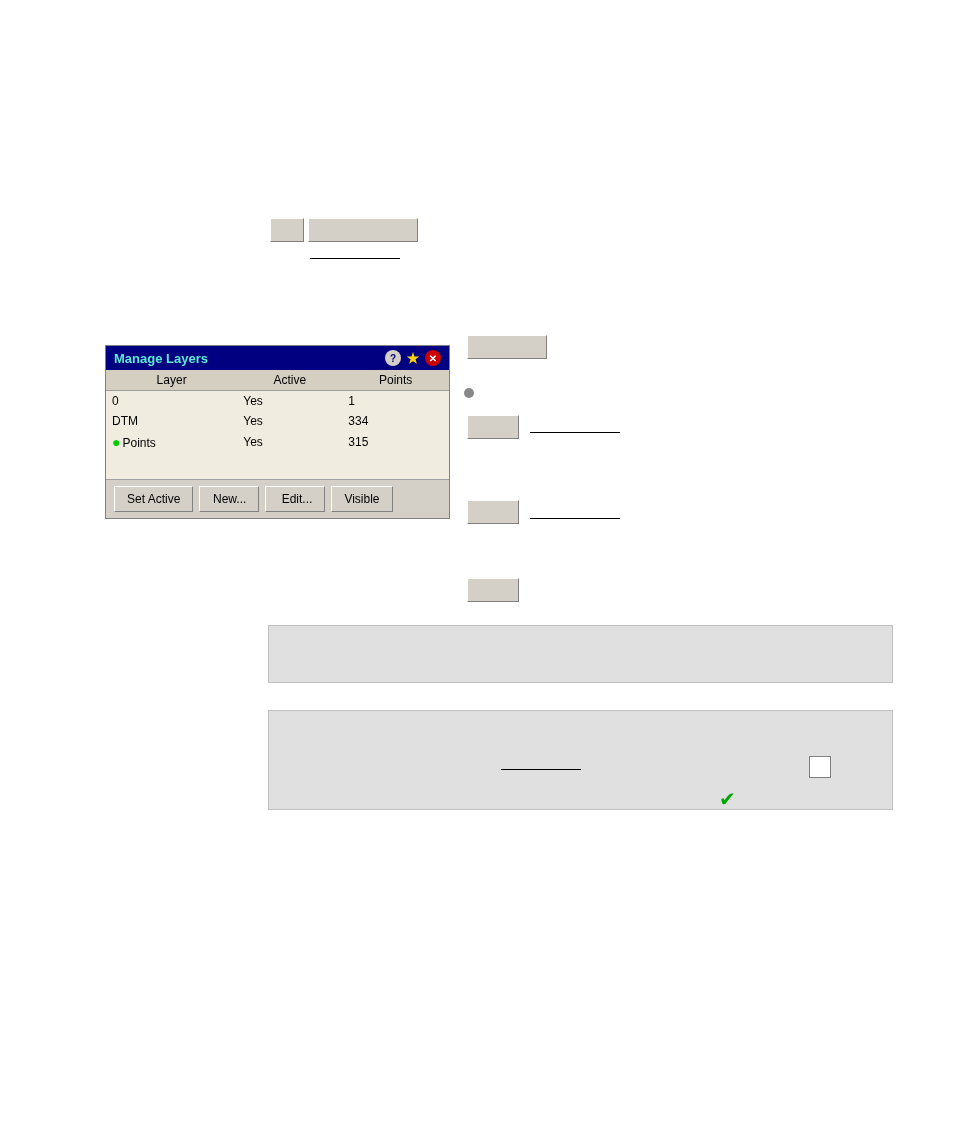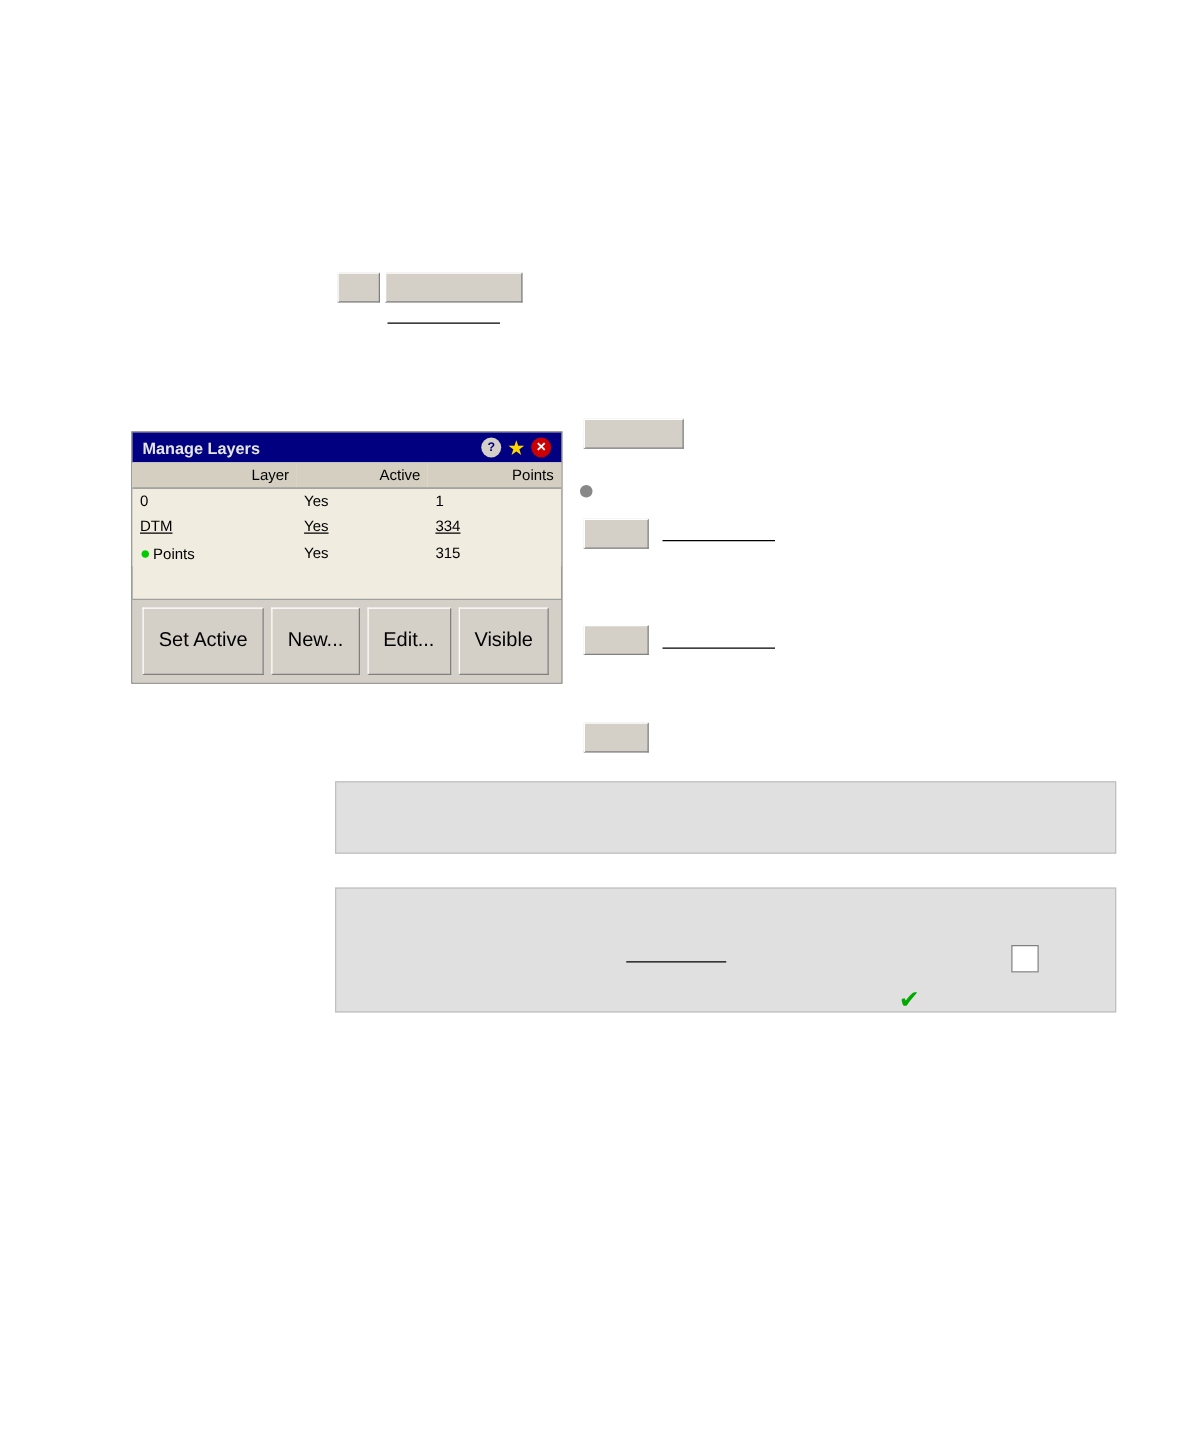--- a/index.html
+++ b/index.html
@@ -137,21 +137,21 @@
       background: #000080;
       color: #ffffff;
       font-size: 13px;
       font-weight: bold;
       padding: 4px 8px;
       display: flex;
       align-items: center;
       justify-content: space-between;
     }
     .dialog-titlebar-title {
-      color: #e5e5e5;
+      color: #5eead4;
     }
     .dialog-titlebar-icons {
       display: flex;
       gap: 4px;
       align-items: center;
     }
     .title-icon-help {
       width: 16px;
       height: 16px;
       background: #d4d0c8;
@@ -191,21 +191,21 @@
     
     .layers-table {
       width: 100%;
       border-collapse: collapse;
       background: #f0ece0;
     }
     .layers-table thead tr {
       background: #d4cfc0;
     }
     .layers-table th {
-      text-align: right;
+      text-align: center;
       padding: 3px 6px;
       font-weight: normal;
       font-size: 12px;
       border-bottom: 1px solid #a0a0a0;
     }
     .layers-table td {
       padding: 3px 6px;
       font-size: 12px;
     }
     .layer-dot-green {
@@ -221,28 +221,29 @@
     }
 
     
     .dialog-buttons {
       display: flex;
       gap: 6px;
       padding: 6px 8px;
       background: #d4d0c8;
     }
     .dialog-btn {
-      padding: 17px 12px;
-      background: #d4d0c8;
-      border: 1px solid #808080;
-      border-top-color: #ffffff;
-      border-left-color: #ffffff;
-      font-size: 16px;
+      padding: 5px 12px;
+      background: #d4d0c8;
+      border: 1px solid #808080;
+      border-top-color: #ffffff;
+      border-left-color: #ffffff;
+      font-size: 12px;
       cursor: pointer;
       min-width: 60px;
+      text-align: right;
     }
 
     
     .bottom-panel-1 {
       position: absolute;
       top: 625px;
       left: 268px;
       width: 625px;
       height: 58px;
       background: #e0e0e0;
@@ -300,21 +301,21 @@
           <th>Active</th>
           <th>Points</th>
         </tr>
       </thead>
       <tbody id="layers-tbody">
       <tr style="cursor: default;">
             <td>0</td>
             <td>Yes</td>
             <td>1</td>
           </tr>
-          <tr style="cursor: default; text-decoration: underline;">
+          <tr style="cursor: default;">
             <td>DTM</td>
             <td>Yes</td>
             <td>334</td>
           </tr>
           <tr style="cursor: default;">
             <td><span class="layer-dot-green">●</span>Points</td>
             <td>Yes</td>
             <td>315</td>
           </tr>
         </tbody>

